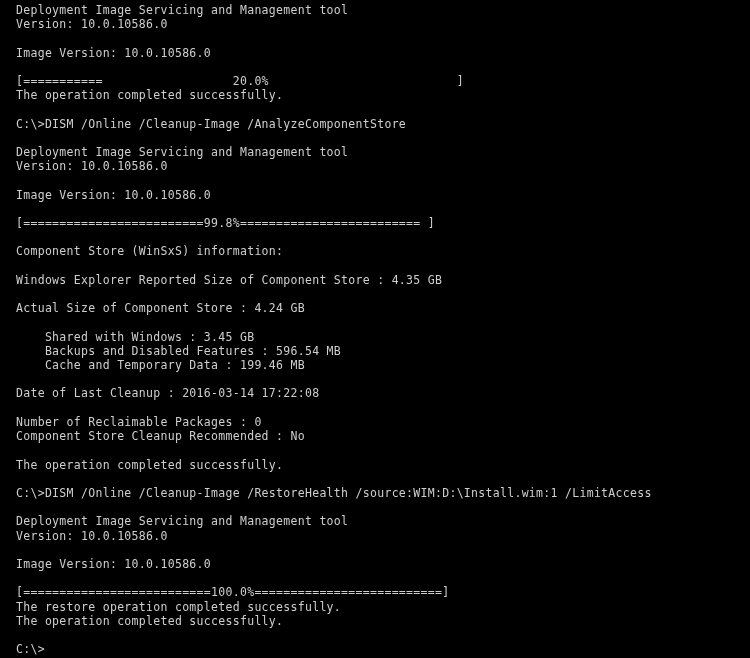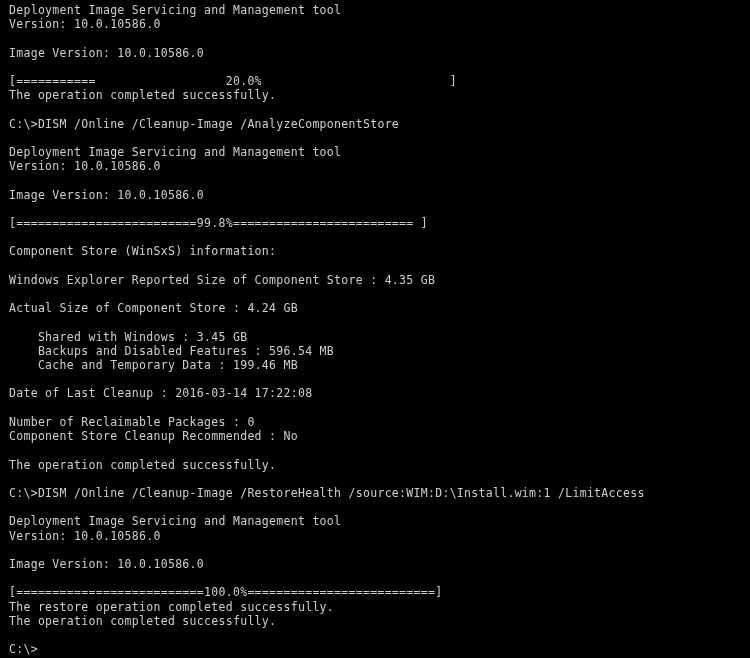--- a/index.html
+++ b/index.html
@@ -16,21 +16,21 @@
   }
   #console {
     width: 750px;
     height: 658px;
     background: #000000;
     color: #cfcfcf;
     font-family: "DejaVu Sans Mono", "Liberation Mono", monospace;
     font-size: 11.5px;
     line-height: 14.2px;
     letter-spacing: 0.30px;
-    padding: 3px 0 0 9px;
+    padding: 3px 0 0 16px;
     box-sizing: border-box;
     white-space: pre;
     overflow: hidden;
   }
   .line {
     display: block;
     min-height: 14.2px;
     white-space: pre;
     font-family: "DejaVu Sans Mono", "Liberation Mono", monospace;
   }

